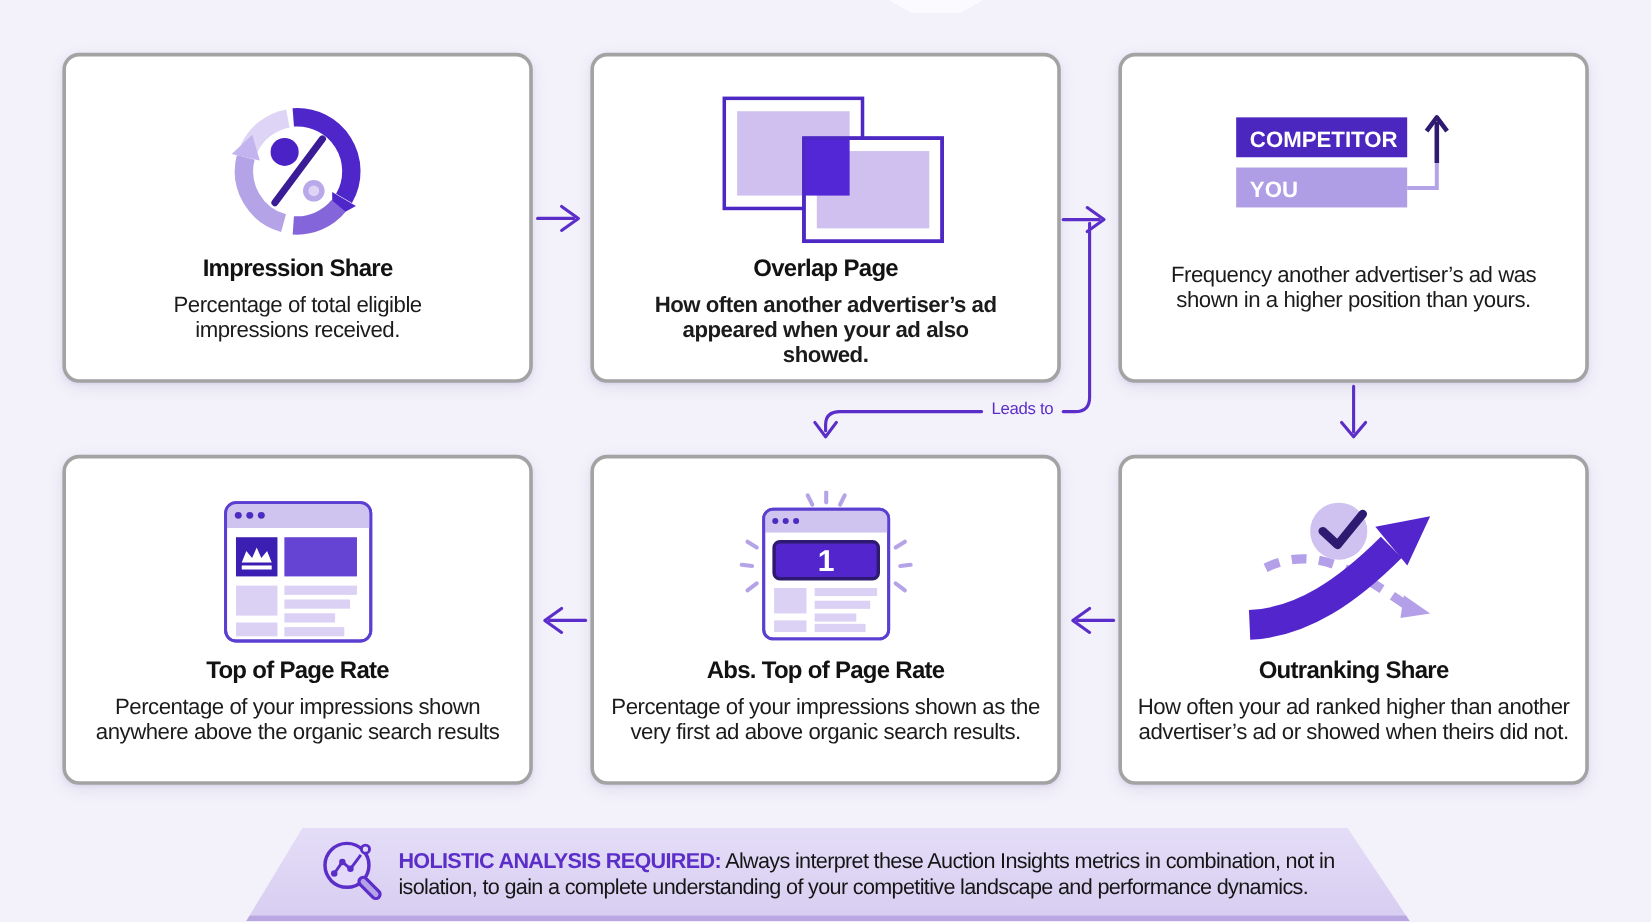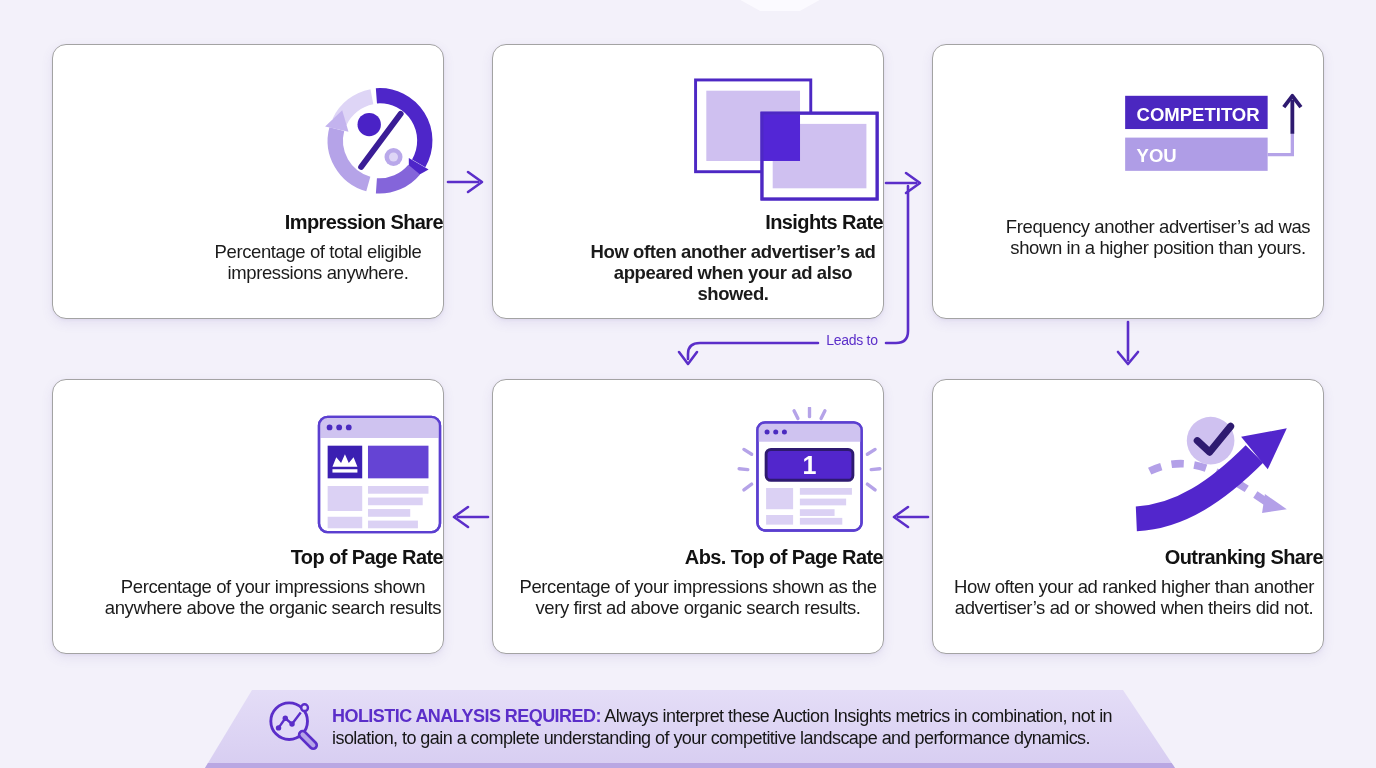--- a/index.html
+++ b/index.html
@@ -1,22 +1,22 @@
 <!DOCTYPE html>
 <html><head>
 <meta charset="utf-8">
 <style>
   html,body{margin:0;padding:0;}
   body{font-family:"Liberation Sans", sans-serif; background:#f3f1fa;}
   .stage{position:relative;width:1376px;height:768px;overflow:hidden;background:#f3f1fa;}
   .top-notch{position:absolute;left:735px;top:0;width:90px;height:11px;background:#fcfbff;
     clip-path:polygon(6% 0,94% 0,72% 100%,28% 100%);opacity:.9;}
-  .card{position:absolute;width:392px;height:275px;background:#ffffff;border:1px solid #a3a3a3;
+  .card{position:absolute;width:392px;height:275px;background:#ffffff;border:3px solid #a3a3a3;
     border-radius:14px;box-shadow:0 4px 12px rgba(96,76,170,.10),0 1px 3px rgba(96,76,170,.08);
-    display:flex;flex-direction:column;align-items:flex-end;padding-top:24px;box-sizing:border-box;}
+    display:flex;flex-direction:column;align-items:center;padding-top:24px;box-sizing:border-box;}
   .c1{left:52px;top:44px;}  .c2{left:492px;top:44px;}  .c3{left:932px;top:44px;}
   .c4{left:52px;top:379px;} .c5{left:492px;top:379px;} .c6{left:932px;top:379px;}
   .icon-wrap{height:140px;display:flex;align-items:center;justify-content:center;}
   .card-title{margin:2px 0 0;font-size:20px;font-weight:700;letter-spacing:-.6px;color:#121212;}
   .card-desc{margin:7px 0 0;font-size:18.5px;line-height:21px;letter-spacing:-.4px;color:#1b1b1b;text-align:center;}
   .w250{max-width:250px;} .w300{max-width:300px;font-weight:bold;} .w330{max-width:330px;}
   .w340{max-width:340px;} .w370{max-width:370px;} .w378{max-width:378px;}
   .connectors{position:absolute;left:0;top:0;width:1376px;height:768px;pointer-events:none;}
   .leads-label{position:absolute;left:806px;top:332px;width:92px;text-align:center;
     font-size:14px;letter-spacing:-.3px;color:#5b2ec9;}
@@ -45,35 +45,35 @@
         <path d="M108 104 A50 50 0 0 1 66 122" stroke="#8465da" stroke-width="17" fill="none"></path>
         <path d="M57 120 A50 50 0 0 1 22 59" stroke="#b5a3e8" stroke-width="17" fill="none"></path>
         <polygon points="28,38 35,62 9,56" fill="#c3b3ee"></polygon>
         <circle cx="58" cy="54" r="13" fill="#4a22c6"></circle>
         <circle cx="85" cy="90" r="10" fill="#b9a8ea"></circle>
         <circle cx="85" cy="90" r="5" fill="#ded5f6"></circle>
         <line x1="93" y1="42" x2="49" y2="101" stroke="#3a1d96" stroke-width="6.5" stroke-linecap="round"></line>
       </svg>
     </div>
     <h2 class="card-title">Impression Share</h2>
-    <p class="card-desc w250">Percentage of total eligible impressions anywhere.</p>
+    <p class="card-desc w250">Percentage of total eligible impressions received.</p>
   </section>
 
   <section class="card c2">
     <div class="icon-wrap">
       <svg viewBox="0 0 210 134" width="205" height="131">
         <rect x="18" y="6" width="118" height="94" fill="#ffffff" stroke="#4d28c4" stroke-width="3"></rect>
         <rect x="29" y="17" width="96" height="72" fill="#cfc0f0"></rect>
         <rect x="86" y="40" width="118" height="88" fill="#ffffff" stroke="#4d28c4" stroke-width="3"></rect>
         <rect x="97" y="51" width="96" height="66" fill="#cfc0f0"></rect>
         <rect x="87" y="41" width="38" height="48" fill="#5326d6"></rect>
         <rect x="86" y="40" width="118" height="88" fill="none" stroke="#4d28c4" stroke-width="3"></rect>
       </svg>
     </div>
-    <h2 class="card-title">Insights Rate</h2>
+    <h2 class="card-title">Overlap Page</h2>
     <p class="card-desc w300">How often another advertiser’s ad appeared when your ad also showed.</p>
   </section>
 
   <section class="card c3">
     <div class="icon-wrap">
       <svg viewBox="0 0 210 100" width="200" height="95">
         <rect x="2" y="4" width="150" height="35" fill="#4b27c0"></rect>
         <text x="14" y="30" font-size="19.5" font-weight="bold" fill="#ffffff">COMPETITOR</text>
         <rect x="2" y="48" width="150" height="35" fill="#af9de6"></rect>
         <text x="14" y="74" font-size="19.5" font-weight="bold" fill="#ffffff">YOU</text>

